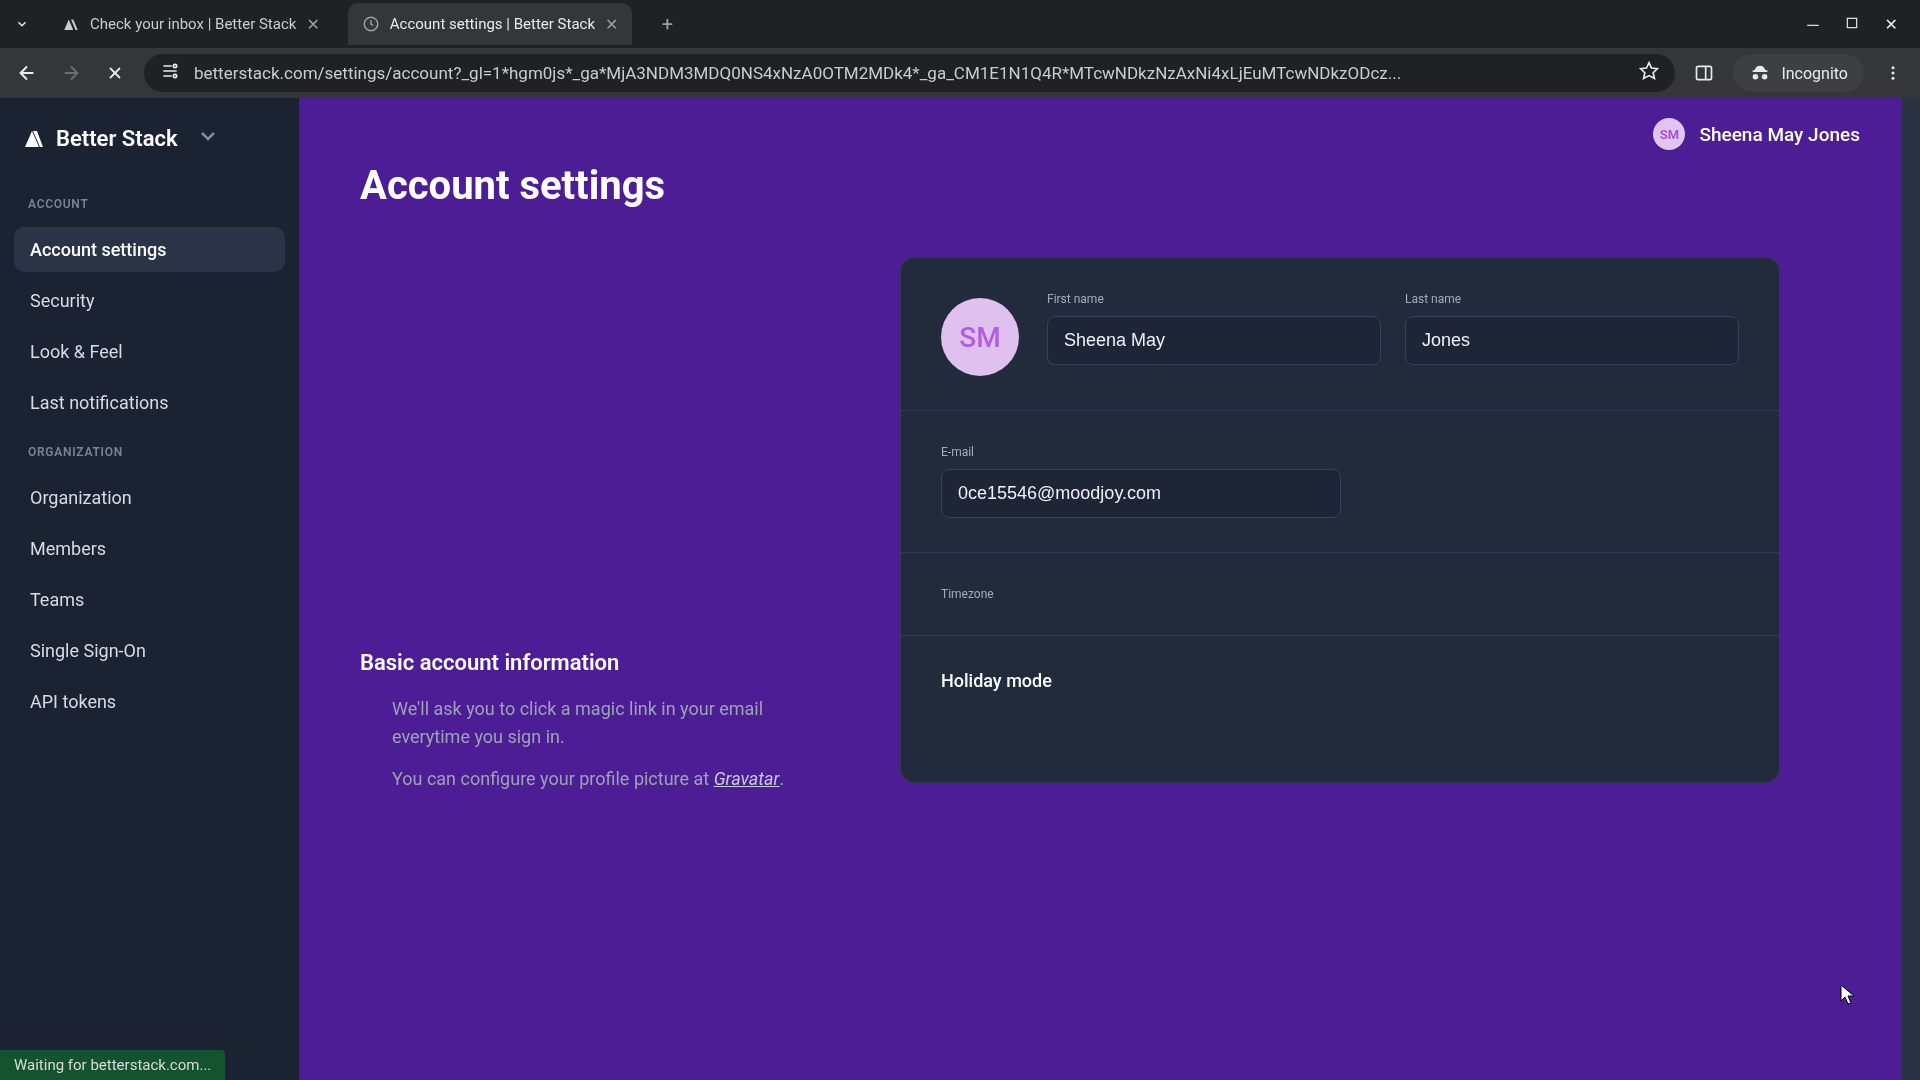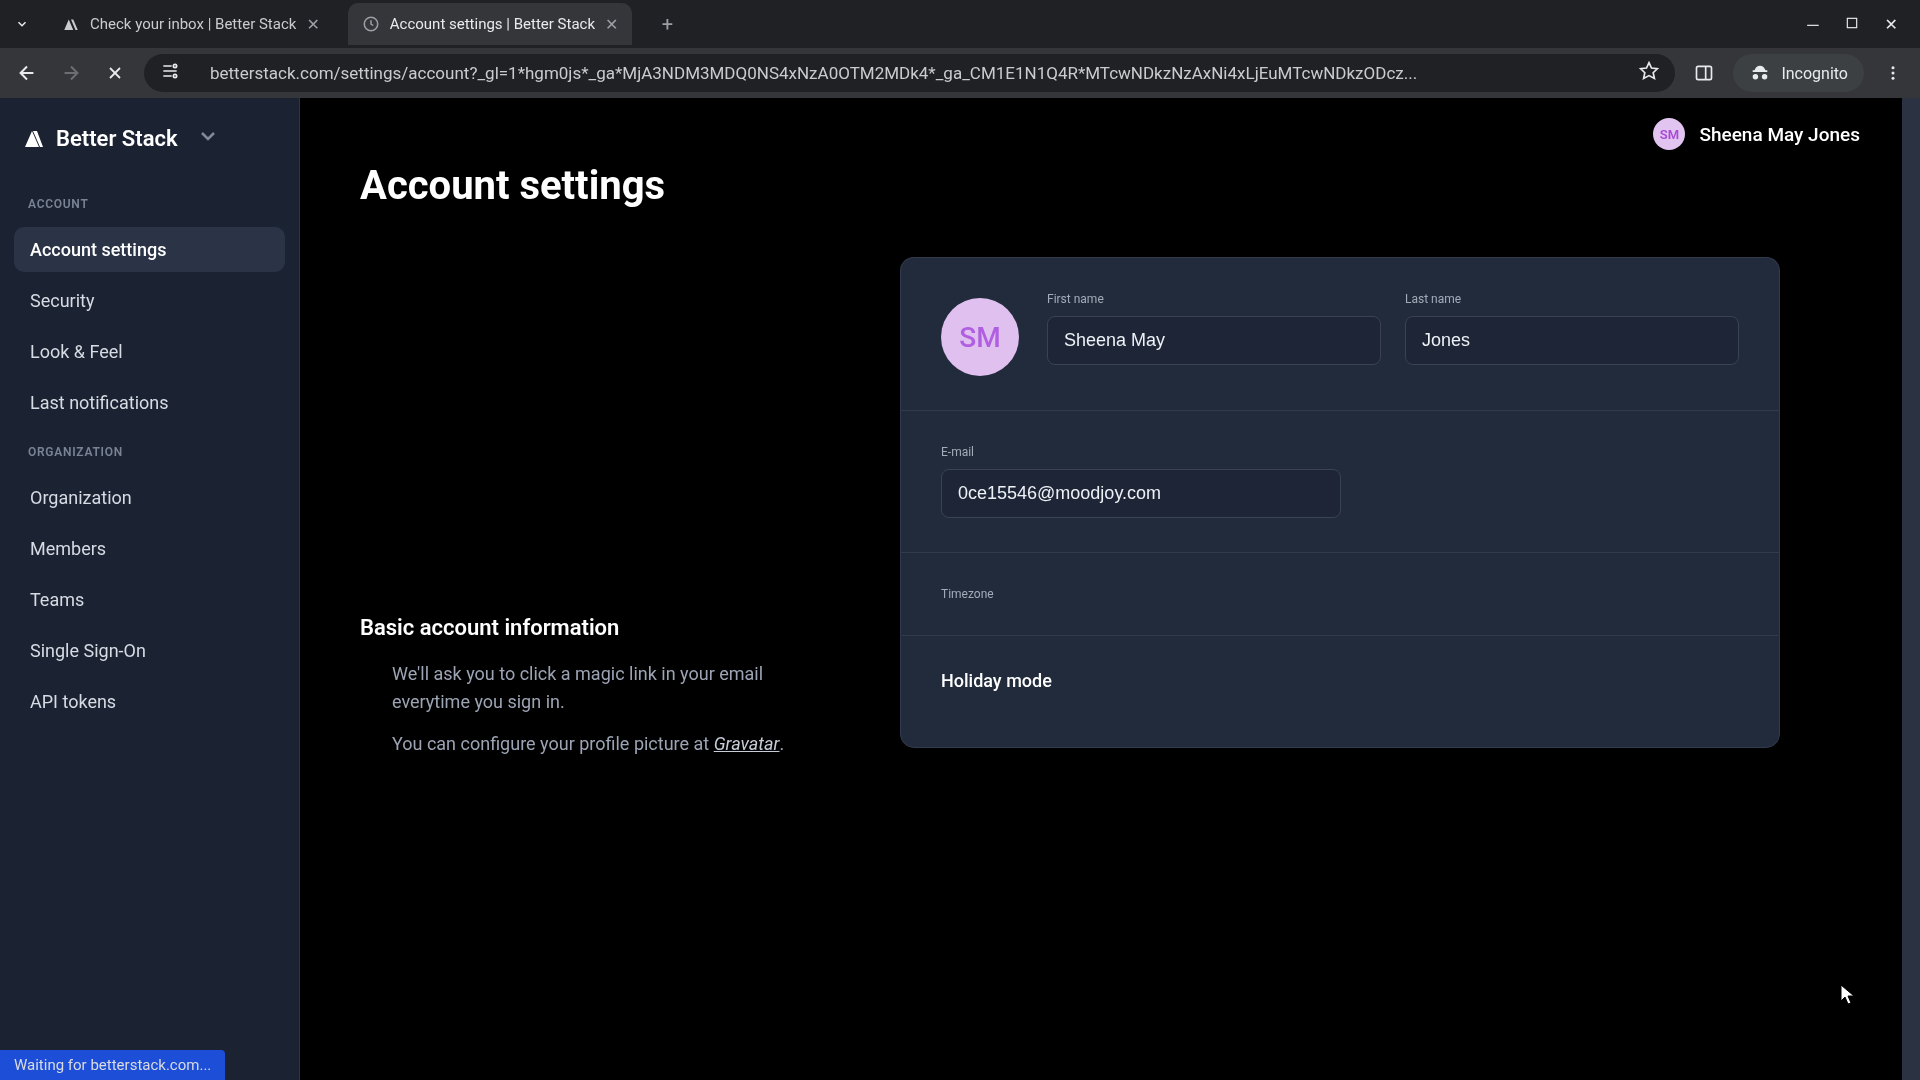--- a/index.html
+++ b/index.html
@@ -73,42 +73,42 @@
   .nav-btn { width:30px;height:30px;display:flex;align-items:center;justify-content:center;color:#e8eaed; }
   .nav-btn.disabled { color:#6b6e73; }
   .url-bar {
     flex:1;
     background:#202124;
     border-radius:22px;
     height:38px;
     display:flex;
     align-items:center;
     padding:0 16px;
-    gap:30px;
+    gap:14px;
     color:#e8eaed;
     font-size:17px;
   }
   .url-text { flex:1; white-space:nowrap; overflow:hidden; text-overflow:ellipsis; color:#c9cccf; }
   .incognito-pill {
     background:#3c4043;
     border-radius:22px;
     height:38px;
     display:flex;
     align-items:center;
     gap:10px;
     padding:0 16px;
     color:#e8eaed;
     font-size:16px;
   }
 
   
   .app {
     display:flex;
     height: calc(1080px - 48px - 50px);
-    background:#000000;
+    background:#4c1d95;
     position:relative;
   }
 
   
   .sidebar {
     width: 300px;
     background:#1b2232;
     border-right:1px solid #2c3446;
     padding:22px 14px;
     display:flex;
@@ -246,21 +246,21 @@
   }
   .scroll-thumb{
     position:absolute;right:2px;top:0;width:14px;height:560px;
     background:#4a5263;border-radius:4px;
   }
 
   
   .status-bar{
     position:absolute;
     left:0;bottom:0;
-    background:#1d4ed8;
+    background:#14532d;
     color:#d9dbe0;
     font-size:15px;
     padding:6px 14px;
     border-top-right-radius:4px;
     z-index:5;
   }
 
   
   .cursor{
     position:absolute;
@@ -438,21 +438,21 @@
           <div class="field email-field">
             <label class="field-label">E-mail</label>
             <input class="text-input" value="0ce15546@moodjoy.com" style="">
           </div>
         </div>
 
         <div class="card middle">
           <div class="field-label">Timezone</div>
         </div>
 
-        <div class="card flat-top" style="padding-bottom:56px;">
+        <div class="card flat-top" style="padding-bottom:91px;">
           <div class="section-heading-sm">Holiday mode</div>
         </div>
       </div>
     </div>
   </main>
 </div>
 
 <div class="status-bar">Waiting for betterstack.com...</div>
 
 <svg class="cursor" viewBox="0 0 16 22">

